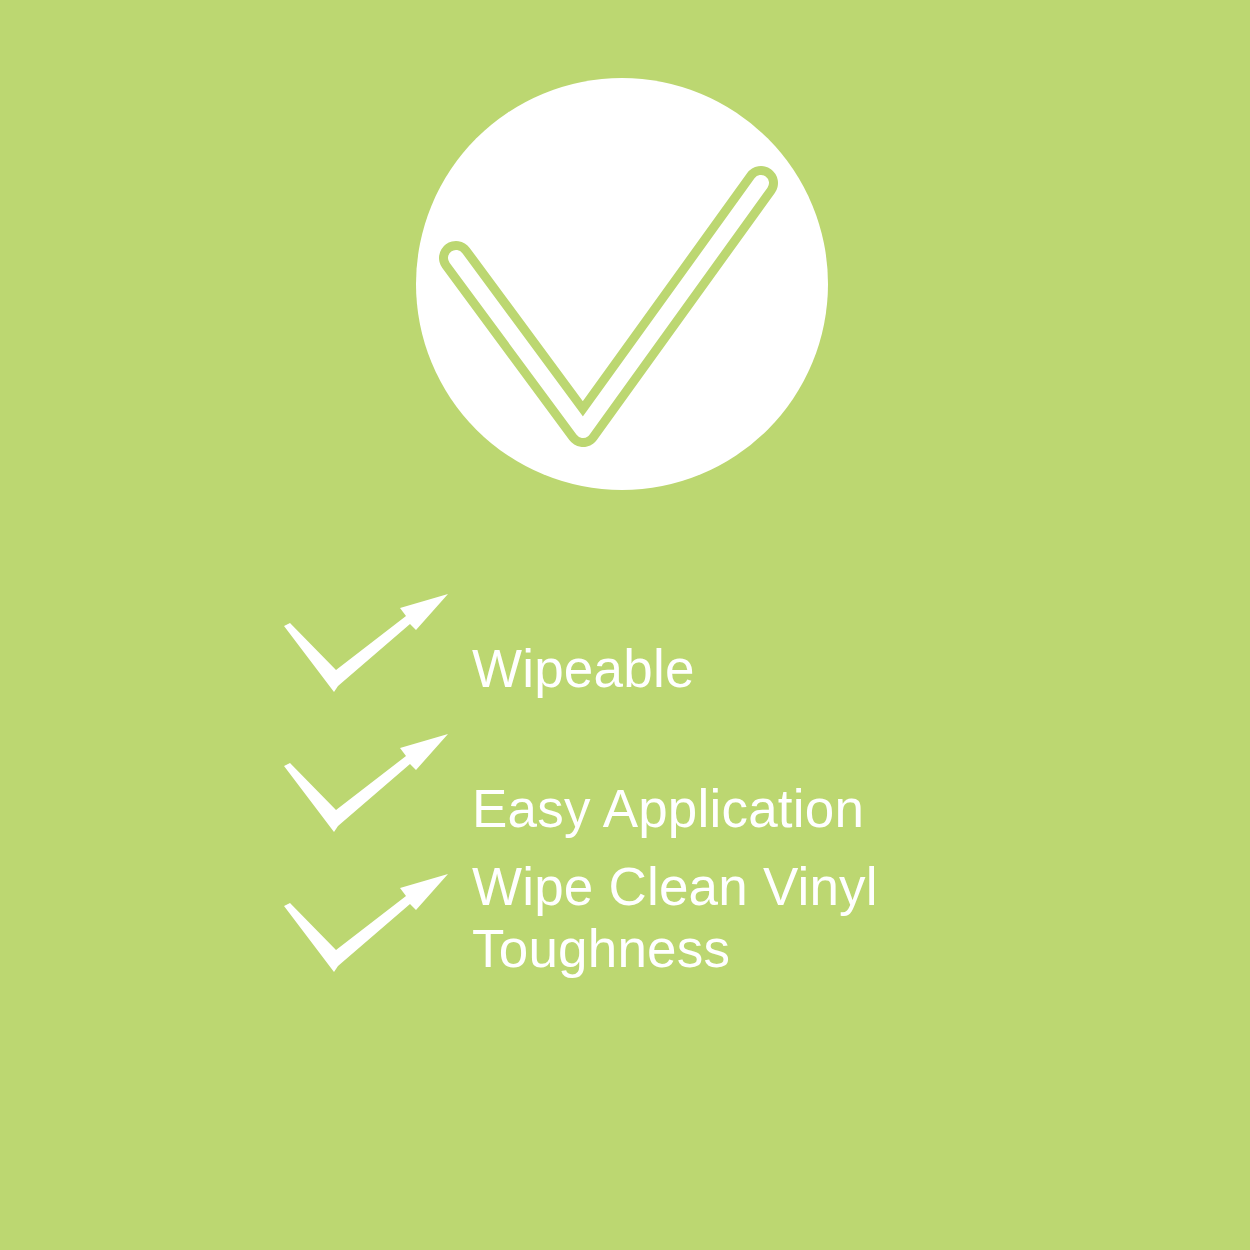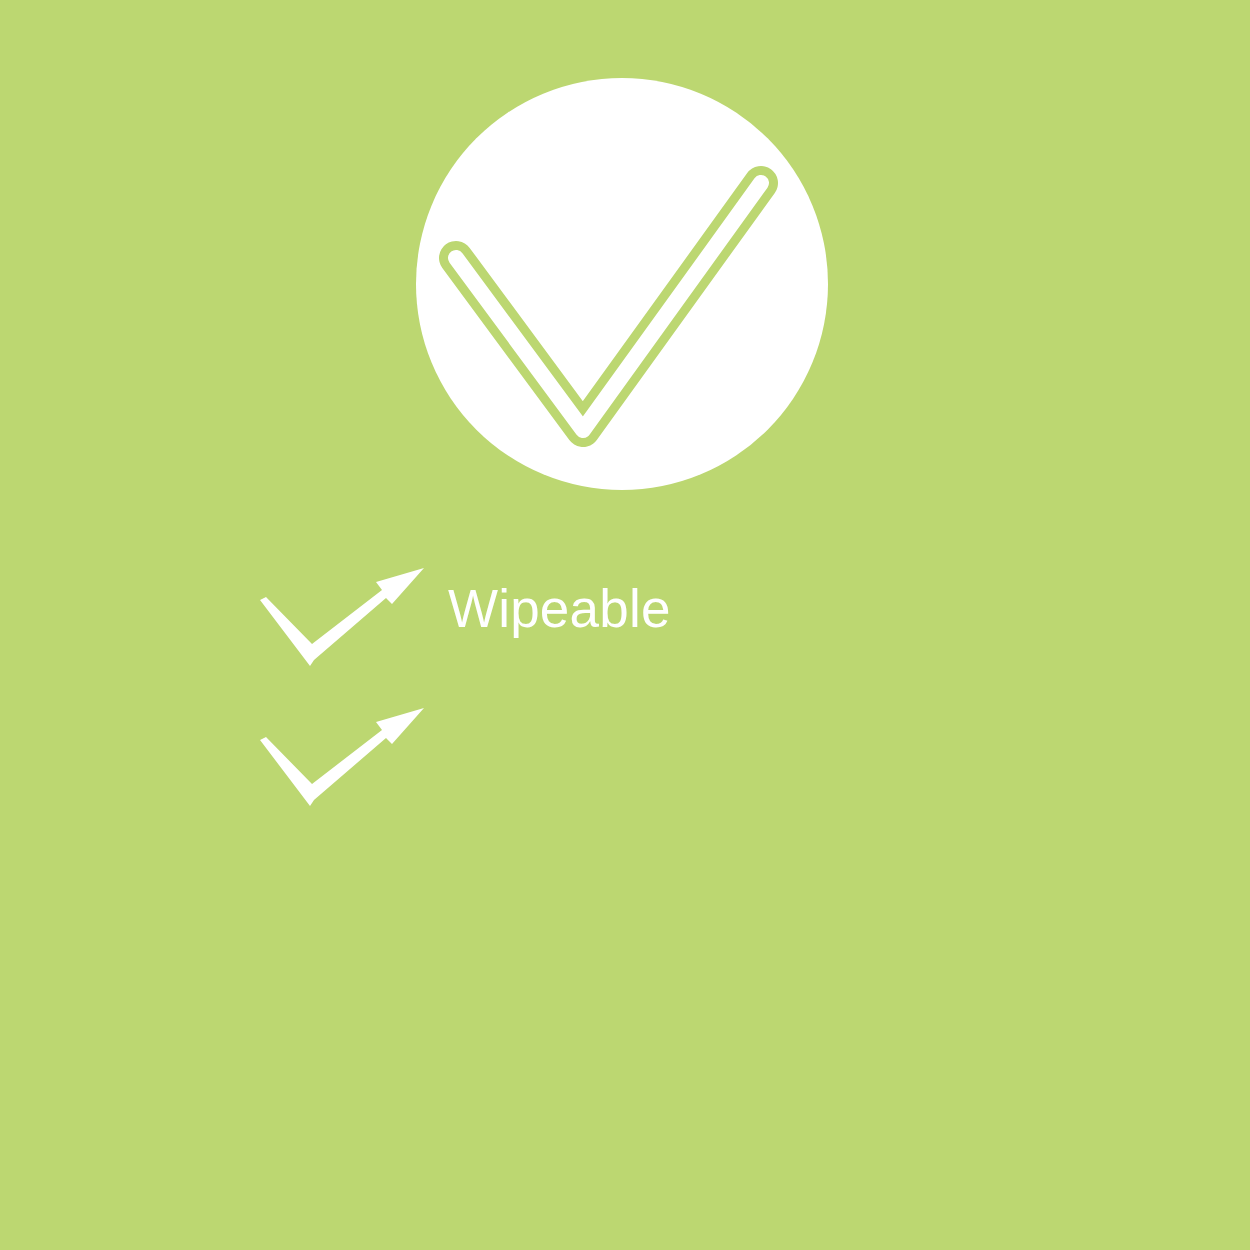--- a/index.html
+++ b/index.html
@@ -39,22 +39,23 @@
   
   .feature-list {
     position: absolute;
     left: 0;
     top: 560px;
     width: 1250px;
   }
   .feature-row {
     position: relative;
     display: flex;
-    align-items: flex-start;
+    align-items: flex-end;
     min-height: 140px;
+    padding-left: 24px;
   }
   .feature-icon {
     position: relative;
     flex: 0 0 auto;
     width: 190px;
     margin-left: 258px;
     padding-top: 6px;
   }
   .feature-icon svg {
     display: block;
@@ -94,23 +95,33 @@
     <div class="feature-row">
       <span class="feature-icon">
         <svg viewBox="0 0 180 108" xmlns="http://www.w3.org/2000/svg">
           <path d="M 2 34 L 52 100 L 56 94 L 128 32 L 134 38 L 166 2 L 118 16 L 124 24 L 54 78 L 8 31 Z" fill="#ffffff"></path>
         </svg>
       </span>
       <span class="feature-label">Wipeable</span>
     </div>
 
 
+    <div class="feature-row">
+      <span class="feature-icon">
+        <svg viewBox="0 0 180 108" xmlns="http://www.w3.org/2000/svg">
+          <path d="M 2 34 L 52 100 L 56 94 L 128 32 L 134 38 L 166 2 L 118 16 L 124 24 L 54 78 L 8 31 Z" fill="#ffffff"></path>
+        </svg>
+      </span>
+      <span class="feature-label">Easy Application</span>
+    </div>
 
     <div class="feature-row two-line">
       <span class="feature-icon">
         <svg viewBox="0 0 180 108" xmlns="http://www.w3.org/2000/svg">
           <path d="M 2 34 L 52 100 L 56 94 L 128 32 L 134 38 L 166 2 L 118 16 L 124 24 L 54 78 L 8 31 Z" fill="#ffffff"></path>
         </svg>
       </span>
+      <span class="feature-label">Wipe Clean Vinyl
+Toughness</span>
     </div>
 
   </div>
 </div>
 
 </body></html>

